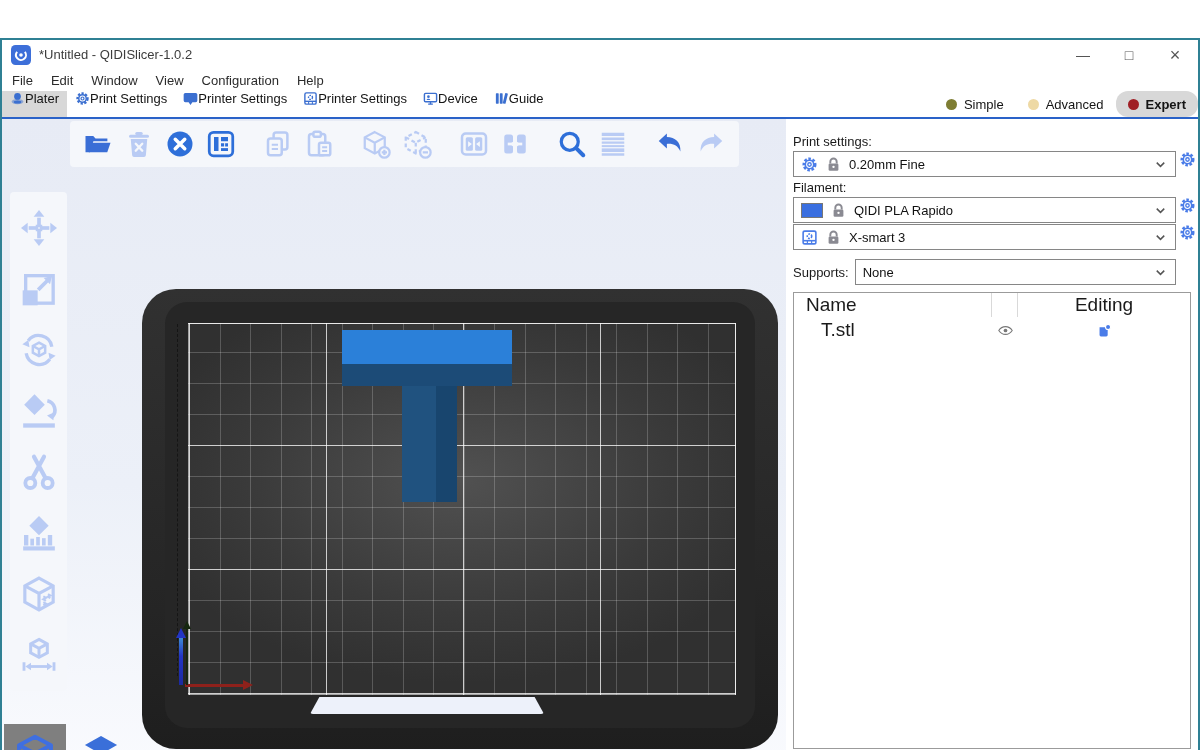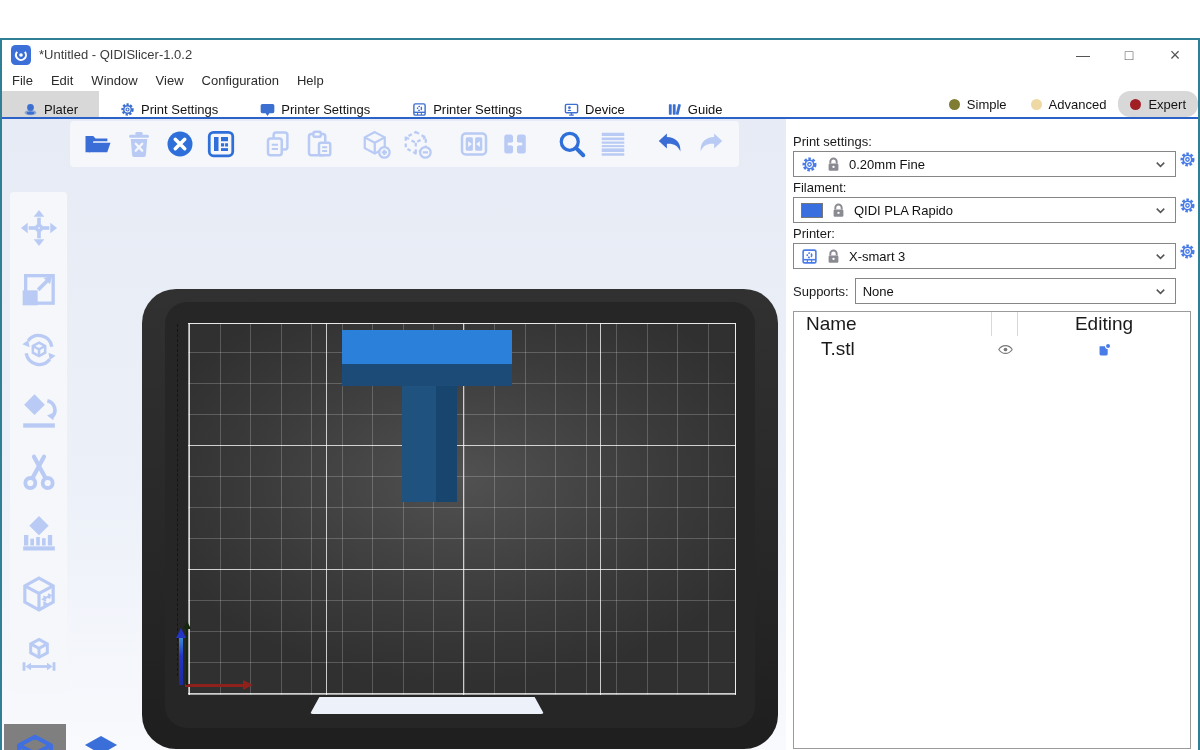--- a/index.html
+++ b/index.html
@@ -16,26 +16,26 @@
         color:#555; font-size:14px; cursor:default; }
   .wc.close { font-size:18px; }
 
   
   .menubar { height:22px; display:flex; align-items:center; padding-left:1px; background:#fff; }
   .menu-item { font-size:13px; color:#2b2b2b; padding:0 9px; }
 
   
   .tabbar { height:28px; display:flex; align-items:stretch; background:#fff;
             border-bottom:2px solid #2a62c8; }
-  .tab { display:flex; align-items:flex-end; gap:6px; padding:0 21px; font-size:13px; color:#141414; }
+  .tab { display:flex; align-items:flex-start; padding:0 8px; font-size:13px; color:#141414; }
   .tab.selected { background:#d8d8d8; }
   .tab .ticon { width:15px; height:15px; color:#3b6fd0; display:flex; }
   .modes { margin-left:auto; display:flex; align-items:stretch; }
   .mode { display:flex; align-items:center; gap:7px; padding:0 12px; font-size:13px; color:#141414; }
-  .mode.selected { background:#d8d8d8; font-weight:normal;border-radius:12px; }
+  .mode.selected { background:#d8d8d8; font-weight:bold;border-radius:12px; }
   .dot { width:11px; height:11px; border-radius:50%; }
   .dot.simple { background:#7e7d33; }
   .dot.advanced { background:#eed9a4; }
   .dot.expert { background:#a01f25; }
 
   
   .main { position:absolute; left:0; top:79px; right:0; bottom:0; }
   .viewport { position:absolute; left:0; top:0; width:784px; height:100%;
               background:linear-gradient(180deg,#e7ebf5 0%,#ecf0f8 55%,#fafbfe 100%); overflow:hidden; }
   .sidebar { position:absolute; left:784px; top:0; right:0; height:100%; background:#fff;
@@ -525,21 +525,20 @@
         </div>
         <button class="gear-btn">
           <svg viewBox="0 0 16 16" fill="none" stroke="currentColor">
               <circle cx="8" cy="8" r="5.4" stroke-width="2.4" stroke-dasharray="2.4 1.55"></circle>
               <circle cx="8" cy="8" r="4" stroke-width="1.6"></circle>
               <circle cx="8" cy="8" r="1.6" stroke-width="1.3"></circle>
             </svg>
         </button>
       </div>
 
-      <div class="side-label">Printer:</div>
       <div class="preset-row">
         <div class="combo">
           <span class="cicon" style="color:#4a7ce8">
             <svg viewBox="0 0 16 16" fill="none" stroke="currentColor" stroke-width="1.5">
                 <rect x="2" y="2" width="12" height="12" rx="1.6"></rect>
                 <path d="M2 11h12"></path>
                 <circle cx="8" cy="6.8" r="2.1" stroke-dasharray="1.6 1"></circle>
                 <path d="M6 13.9V11M10 13.9V11" stroke-width="1.1"></path>
               </svg>
           </span>

